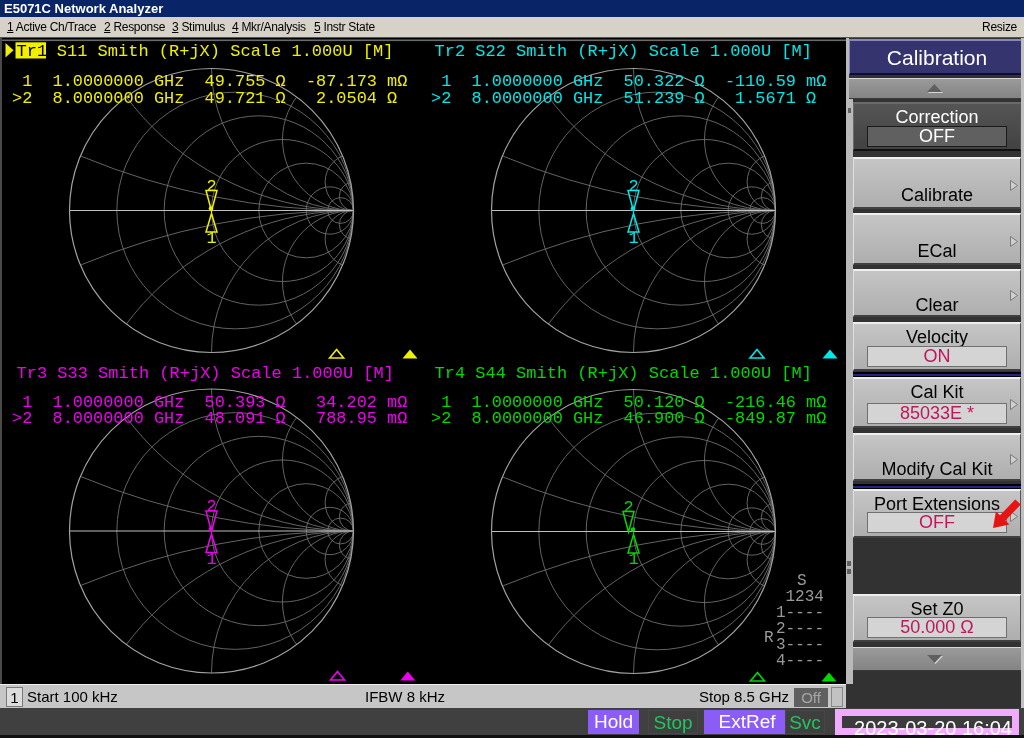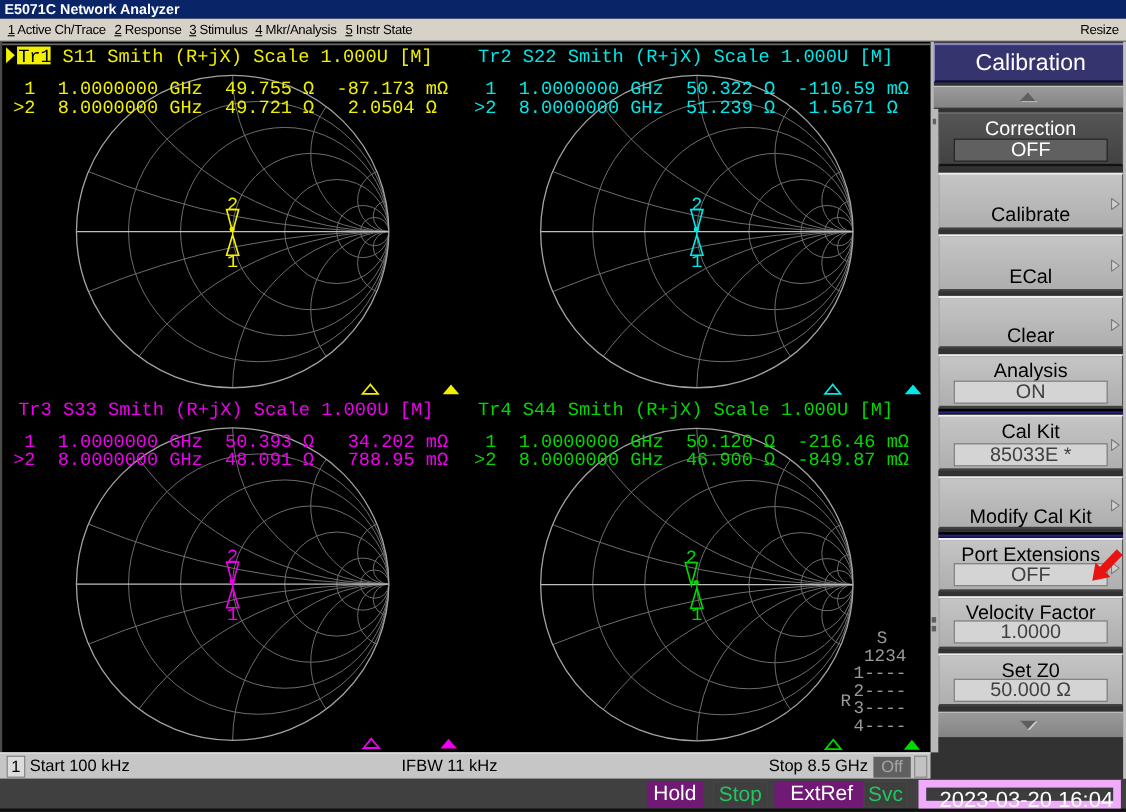--- a/index.html
+++ b/index.html
@@ -11,33 +11,33 @@
 #resize{position:absolute;right:7px;top:0}
 #side{position:absolute;left:846px;top:38px;width:178px;height:672px;background:#323232}
 #lstrip{position:absolute;left:846px;top:99px;width:6.5px;height:585px;background:#b9b9b9}
 #lstrip2{position:absolute;left:846px;top:38px;width:3px;height:61px;background:#b9b9b9}
 #rstrip{position:absolute;left:1021px;top:38px;width:3px;height:672px;background:#c0c0c0}
 .hdrk{position:absolute;left:3px;top:1px;width:175px;height:36px;background:#35346f;color:#fff;font-size:21px;text-align:center;line-height:34px;border-top:2px solid #8886c0;border-left:1px solid #8886c0;border-bottom:2px solid #0c0c30}
 .scr{position:absolute;left:3px;width:172px;background:linear-gradient(#9a9a9a,#848484);border-top:1px solid #d8d8d8;border-bottom:1px solid #3a3a3a;display:flex;align-items:center;justify-content:center}
 .k{position:absolute;left:7px;width:168px;background:linear-gradient(#c5c5c5,#aeaeae);border-top:2px solid #efefef;border-left:1px solid #e0e0e0;border-bottom:2px solid #404040;border-right:1px solid #555;color:#000}
 .k .kl{font-size:18px;text-align:center;margin-top:3px;white-space:nowrap}
 .k.sel{background:linear-gradient(#555,#424242);border-top:2px solid #6a6a6a;border-left:1px solid #6a6a6a;border-bottom:2px solid #111;color:#fff}
-.k .kb{position:absolute;left:13px;right:13px;bottom:2.5px;height:21px;background:#d4d4d4;border:1px solid #707070;font-size:18px;text-align:center;line-height:19px;color:#404040}
+.k .kb{position:absolute;left:13px;right:13px;bottom:2.5px;height:21px;background:#d4d4d4;border:1px solid #707070;font-size:18px;text-align:center;line-height:19px;color:#be185d}
 .k.sel .kb{background:#606060;border:1px solid #1a1a1a;color:#fff}
 .k .ka{position:absolute;right:2px}
 .k.single .kl{margin-top:12px}
 .sep{position:absolute;left:3px;width:172px;height:5px;background:#000;border-top:1px solid #000;border-bottom:1px solid #000}
 .sep::after{content:"";display:block;margin-top:1px;height:2px;background:#242484}
 #status{position:absolute;left:0;top:684px;width:846px;height:24px;background:#c6c6c6;border-top:1px solid #efefef;font-size:15px;color:#000}
 #chno{position:absolute;left:6px;top:2px;width:17px;height:20px;background:#dcdcdc;border:1px solid #7a7a7a;text-align:center;line-height:19px}
 #offbox{position:absolute;left:794px;top:3px;width:34px;height:19px;background:#606060;color:#a6a6a6;text-align:center;line-height:19px}
 #sqbox{position:absolute;left:831px;top:2px;width:12px;height:20px;background:#c2c2c2;border:1px solid #888}
 #bottom{position:absolute;left:0;top:708px;width:100%;height:30px;background:#404040;border-bottom:3px solid #101010}
 .bb{position:absolute;top:2px;height:24px;font-size:19px;line-height:24px;text-align:center;color:#fff}
-.bnavy{background:#701a75}
+.bnavy{background:#8b5cf6}
 .bdim{color:#22c55e;background:#3f3f3f;border:1px solid #474747}
 #clock{position:absolute;right:5px;top:1px;width:184px;height:26px;background:#3c3c3c;border:7px solid #f0abfc;color:#fff;font-size:20px;text-align:right;line-height:24px}
 </style></head><body>
 <div id="scr">
 <div id="title">E5071C Network Analyzer</div>
 <div id="menu">
 <span style="left:7px"><u>1</u> Active Ch/Trace</span>
 <span style="left:104px"><u>2</u> Response</span>
 <span style="left:172px"><u>3</u> Stimulus</span>
 <span style="left:232px"><u>4</u> Mkr/Analysis</span>
@@ -164,21 +164,21 @@
           <polygon points="0.5,0.5 7.5,5.5 0.5,10.5" fill="#cfcfcf" stroke="#7a7a7a" stroke-width="1"></polygon>
         </svg>
       </div>
       <div class="k single" style="top:231px;height:48px">
         <div class="kl" style="line-height:44px">Clear</div>
         <svg class="ka" style="top:19px" width="8" height="11" viewBox="0 0 8 11">
           <polygon points="0.5,0.5 7.5,5.5 0.5,10.5" fill="#cfcfcf" stroke="#7a7a7a" stroke-width="1"></polygon>
         </svg>
       </div>
       <div class="k" style="top:284px;height:49px">
-        <div class="kl">Analysis</div>
+        <div class="kl">Velocity</div>
         <div class="kb">ON</div>
       </div>
       <div class="sep" style="top:333.5px"></div>
       <div class="k" style="top:339px;height:51px">
         <div class="kl">Cal Kit</div>
         <div class="kb">85033E *</div>
         <svg class="ka" style="top:20px" width="8" height="11" viewBox="0 0 8 11">
           <polygon points="0.5,0.5 7.5,5.5 0.5,10.5" fill="#cfcfcf" stroke="#7a7a7a" stroke-width="1"></polygon>
         </svg>
       </div>
@@ -188,24 +188,20 @@
           <polygon points="0.5,0.5 7.5,5.5 0.5,10.5" fill="#cfcfcf" stroke="#7a7a7a" stroke-width="1"></polygon>
         </svg>
       </div>
       <div class="sep" style="top:445.5px"></div>
       <div class="k" style="top:450.5px;height:49px">
         <div class="kl">Port Extensions</div>
         <div class="kb">OFF</div>
         <svg class="ka" style="top:20px" width="8" height="11" viewBox="0 0 8 11">
           <polygon points="0.5,0.5 7.5,5.5 0.5,10.5" fill="#cfcfcf" stroke="#7a7a7a" stroke-width="1"></polygon>
         </svg>
-      </div>
-      <div class="k" style="top:504px;height:47.5px">
-        <div class="kl">Velocity Factor</div>
-        <div class="kb">1.0000</div>
       </div>
       <div class="k" style="top:556px;height:48px">
         <div class="kl">Set Z0</div>
         <div class="kb">50.000 Ω</div>
       </div>
       <div class="scr" style="top:609px;height:24px">
         <svg width="16" height="9" viewBox="0 0 16 9">
           <polygon points="1,1 16,1 8.5,9" fill="#d6d6d6"></polygon>
           <polygon points="0,0 15,0 7.5,8" fill="#5f5f5f"></polygon>
         </svg>
@@ -213,21 +209,21 @@
     </div>
 <div id="lstrip"></div>
 <div id="lstrip2"></div>
 <div style="position:absolute;left:847.5px;top:108px;width:3px;height:5px;background:#606060"></div>
 <div style="position:absolute;left:847px;top:561px;width:4px;height:5px;background:#606060"></div>
 <div style="position:absolute;left:847px;top:569px;width:4px;height:5px;background:#606060"></div>
 <div id="rstrip"></div>
 <div id="status">
 <div id="chno">1</div>
 <span style="position:absolute;left:27px;top:3px">Start 100 kHz</span>
-<span style="position:absolute;left:365px;top:3px">IFBW 11 kHz</span>
+<span style="position:absolute;left:365px;top:3px">IFBW 8 kHz</span>
 <span style="position:absolute;right:57px;top:3px">Stop 8.5 GHz</span>
 <div id="offbox">Off</div>
 <div id="sqbox"></div>
 </div>
 <div id="bottom">
 <div class="bb bnavy" style="left:588px;width:51px">Hold</div>
 <div class="bb bdim" style="left:648px;width:50px">Stop</div>
 <div class="bb bnavy" style="left:704px;width:86px">ExtRef</div>
 <div class="bb bdim" style="left:785px;width:40px">Svc</div>
 <div id="clock">2023-03-20 16:04</div>

